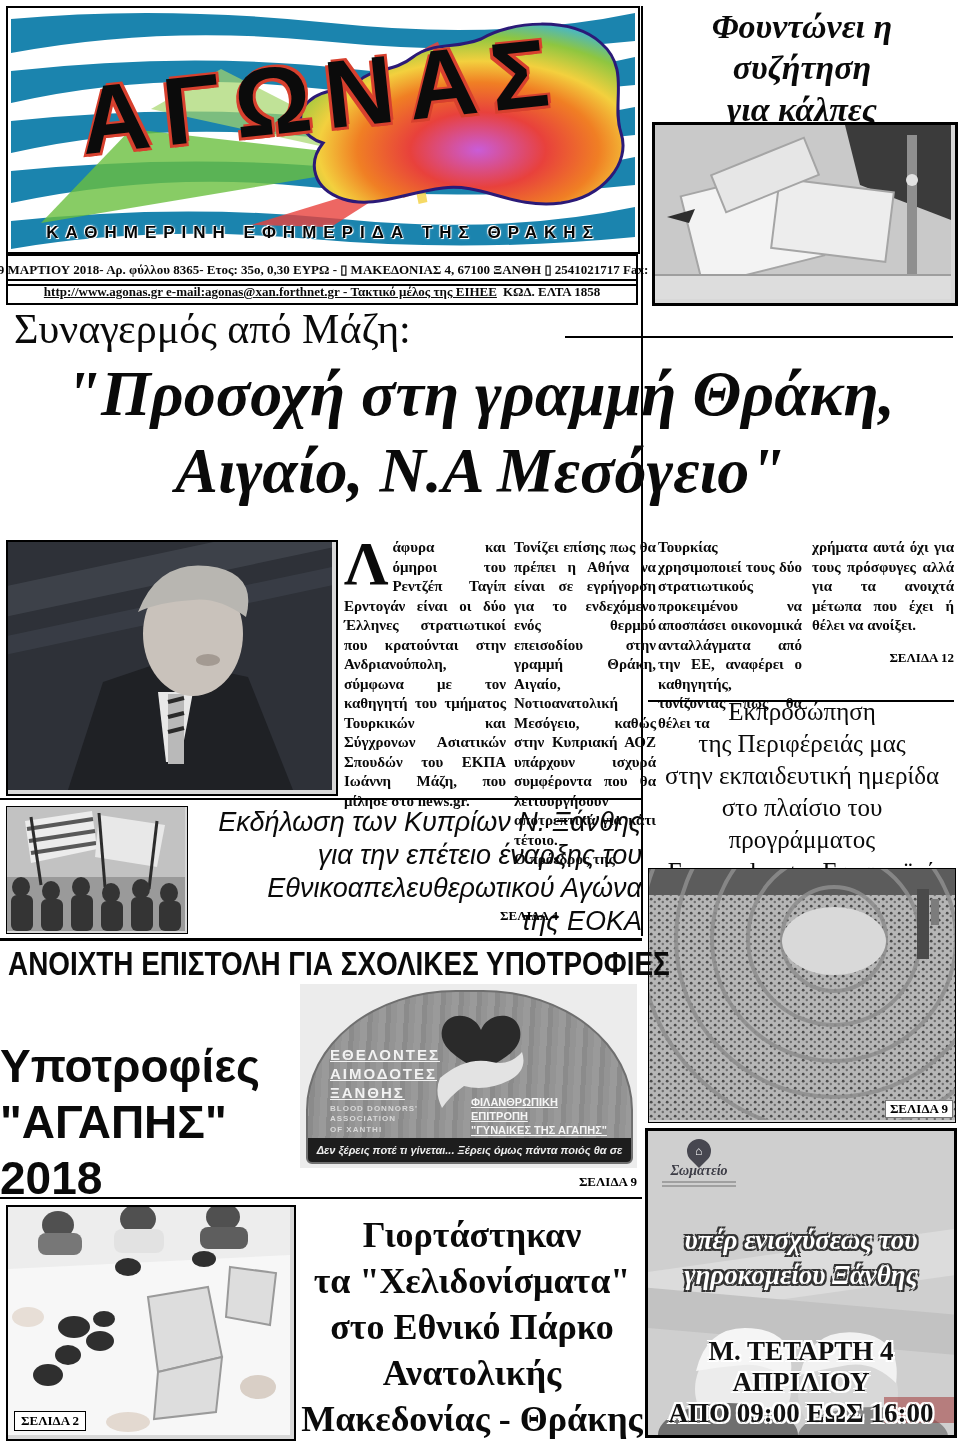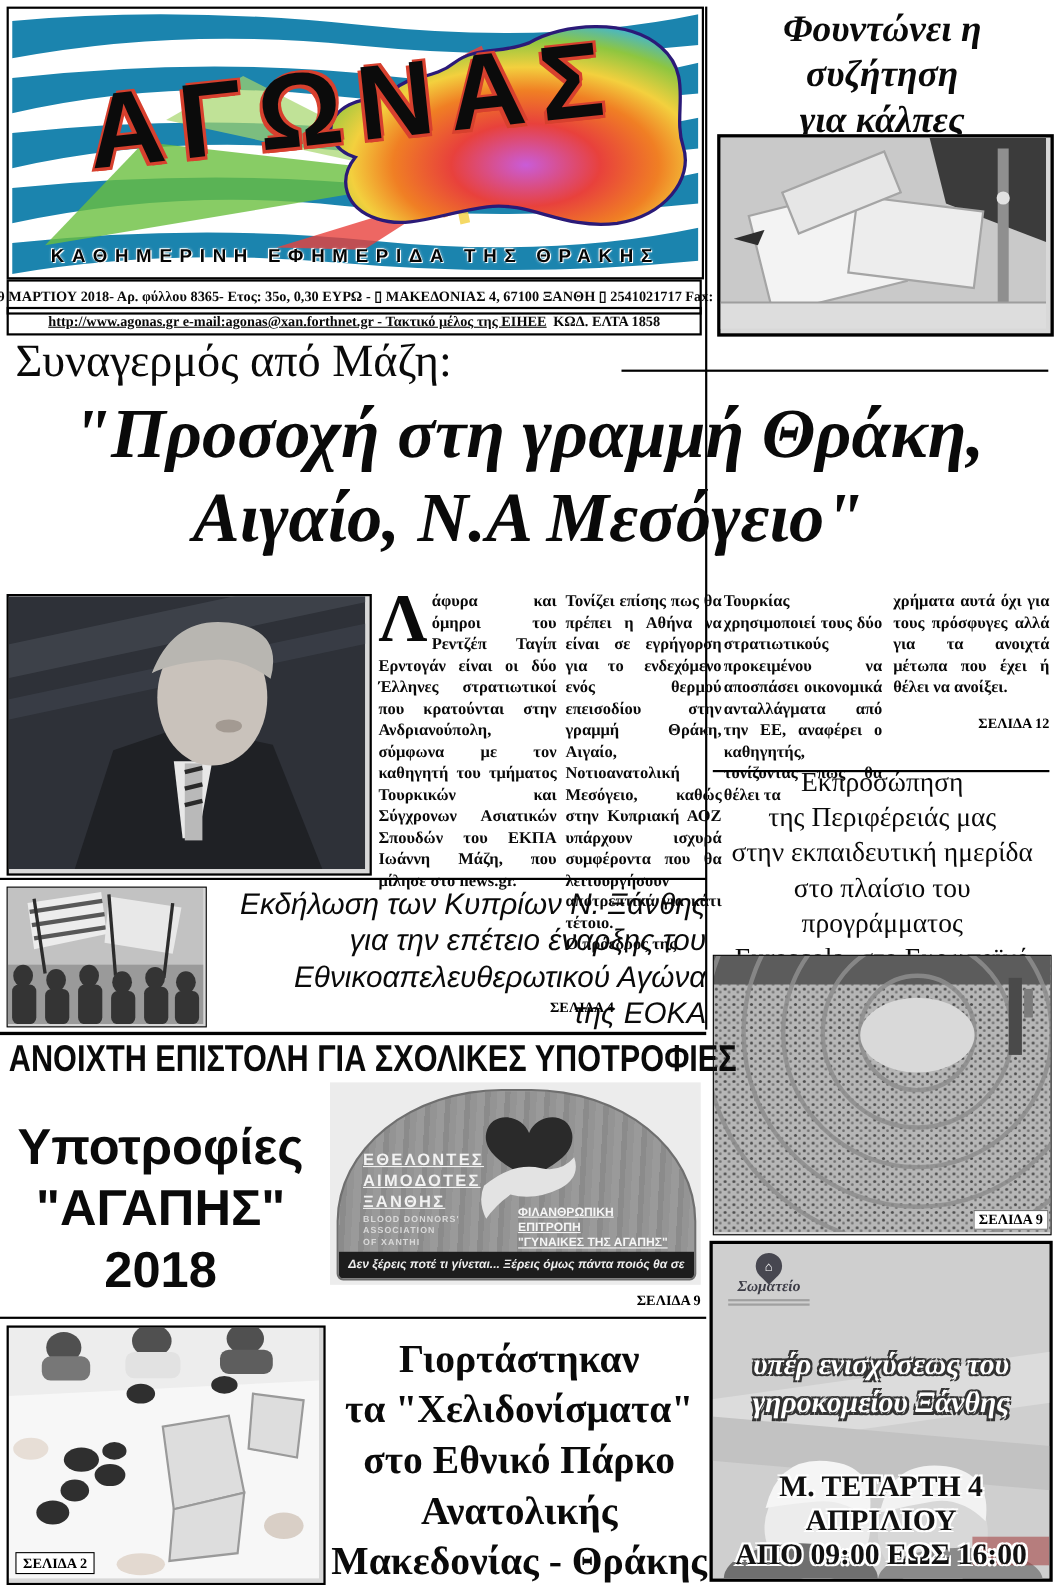--- a/index.html
+++ b/index.html
@@ -59,21 +59,21 @@
   #rule-eoka{left:0;top:798px;width:642px;height:2px;}
   #eoka-photo{left:6px;top:806px;width:180px;height:126px;border-width:1px;}
   #eoka-headline{left:192px;top:806px;width:450px;text-align:right;
     font-family:"Liberation Sans",sans-serif;font-style:italic;font-size:27px;line-height:1.22;}
   #pageref-4{left:500px;top:908px;}
 
   
   #rule-banner{left:0;top:938px;width:642px;height:3px;}
   #banner{left:8px;top:944px;width:760px;font:700 34px "Liberation Sans",sans-serif;white-space:nowrap;
     transform:scaleX(.82);transform-origin:left center;letter-spacing:0;}
-  #scholar-headline{left:0;top:1014px;width:292px;text-align:center;
+  #scholar-headline{left:0;top:1038px;width:292px;text-align:left;
     font:700 46px/1.22 "Liberation Sans",sans-serif;}
   #plaque-photo{left:300px;top:984px;width:337px;height:184px;border:none;background:#ececec;}
   #plaque{position:absolute;left:6px;top:6px;width:323px;height:170px;background:
     repeating-linear-gradient(93deg,#9a9a9a 0 7px,#8b8b8b 7px 12px,#949494 12px 18px);
     border-radius:150px 150px 6px 6px / 120px 120px 6px 6px;border:2px solid #6f6f6f;overflow:hidden;}
   .plq-gr{position:absolute;left:22px;top:54px;font:700 15px/1.25 "Liberation Sans",sans-serif;
     color:#f2f2f2;letter-spacing:2px;text-decoration:underline;}
   .plq-en{position:absolute;left:22px;top:112px;font:700 8px/1.3 "Liberation Sans",sans-serif;
     color:#d9d9d9;letter-spacing:1px;}
   .plq-right{position:absolute;right:10px;top:104px;width:150px;text-align:left;

